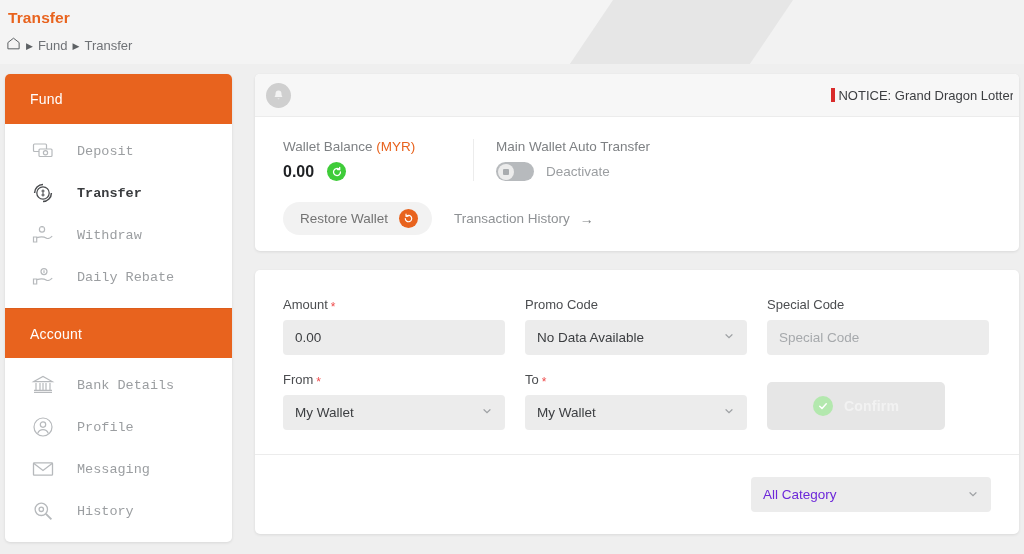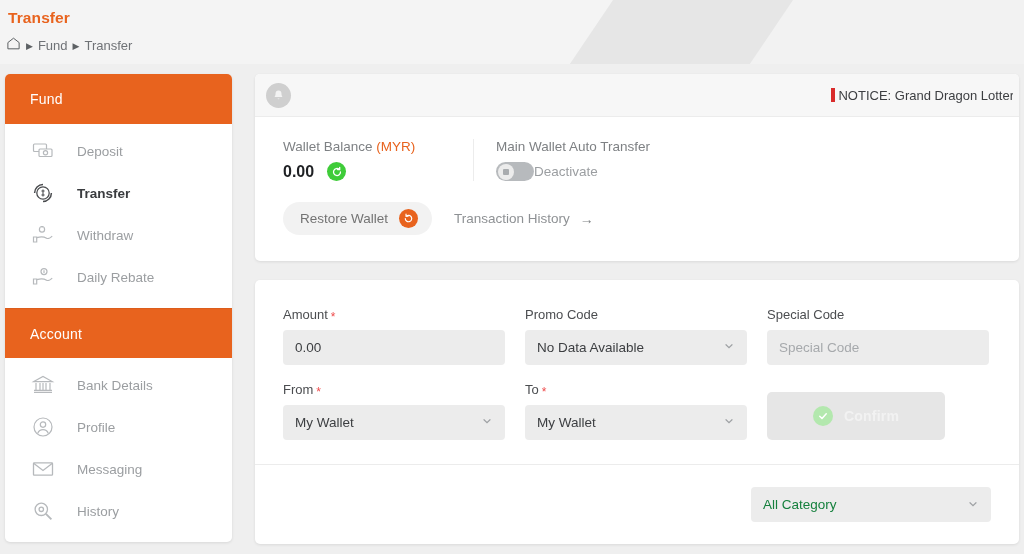--- a/index.html
+++ b/index.html
@@ -70,20 +70,21 @@
     letter-spacing: .2px;
   }
   .side-head.second { border-top: 1px solid rgba(0,0,0,.05); }
   .side-list { padding: 6px 0 10px 0; }
   .side-item {
     height: 42px;
     display: flex; align-items: center;
     padding-left: 25px;
     gap: 21px;
     cursor: pointer;
+    font-family: Liberation Mono, monospace;
   }
   .side-item .ico {
     width: 26px; height: 26px;
     display: flex; align-items: center; justify-content: center;
     color: #b6b9bc;
     flex: 0 0 26px;
   }
   .side-item .lbl {
     font-size: 13.5px;
     color: #9b9ea1;
@@ -128,36 +129,36 @@
     white-space: nowrap;
     display: flex; align-items: center;
     position: relative; left: 10px;
   }
   .notice-text .redbar {
     display: inline-block; width: 4px; height: 14px;
     background: #d92b2b; margin-right: 3px;
   }
 
   
-  .wallet-body { padding: 22px 0 26px 28px; }
+  .wallet-body { padding: 22px 0 16px 28px; }
   .wallet-row { display: flex; align-items: flex-start; }
   .wallet-col { position: relative; }
   .wallet-col.balance { width: 190px; }
   .wallet-col.auto { padding-left: 22px; border-left: 1px solid #ececec; }
   .w-label { font-size: 13.5px; color: #7e8184; margin-bottom: 8px; }
   .w-label .cur { color: #e8631e; }
   .w-amount-row { display: flex; align-items: center; gap: 13px; }
   .w-amount { font-size: 16px; font-weight: bold; color: #1f2124; }
   .refresh-ico {
     width: 19px; height: 19px; border-radius: 50%;
     background: #3fcc39;
     display: flex; align-items: center; justify-content: center;
     color: #fff;
   }
-  .toggle-row { display: flex; align-items: center; }
+  .toggle-row { display: flex; align-items: center; gap: 12px; }
   .toggle {
     width: 38px; height: 19px; border-radius: 10px;
     background: #b7babd;
     position: relative;
   }
   .toggle .knob {
     position: absolute; left: 1.5px; top: 1.5px;
     width: 16px; height: 16px; border-radius: 50%;
     background: #ececec;
     display: flex; align-items: center; justify-content: center;
@@ -247,21 +248,21 @@
 
   .filter-row {
     padding: 22px 28px 22px 28px;
     display: flex; justify-content: flex-end;
   }
   .cat-select {
     width: 240px; height: 35px;
     background: #ececec; border-radius: 4px;
     display: flex; align-items: center;
     padding: 0 12px;
-    font-size: 13.5px; color: #15803d;
+    font-size: 13.5px; color: #6d28d9;
   }
   .cat-select .val { flex: 1; }
   .cat-select .chev { color: #9fa2a5; font-size: 11px; }
 </style>
 </head>
 <body>
 
 <div class="header-band">
   <div class="diag"></div>
   <div class="diag2"></div>

